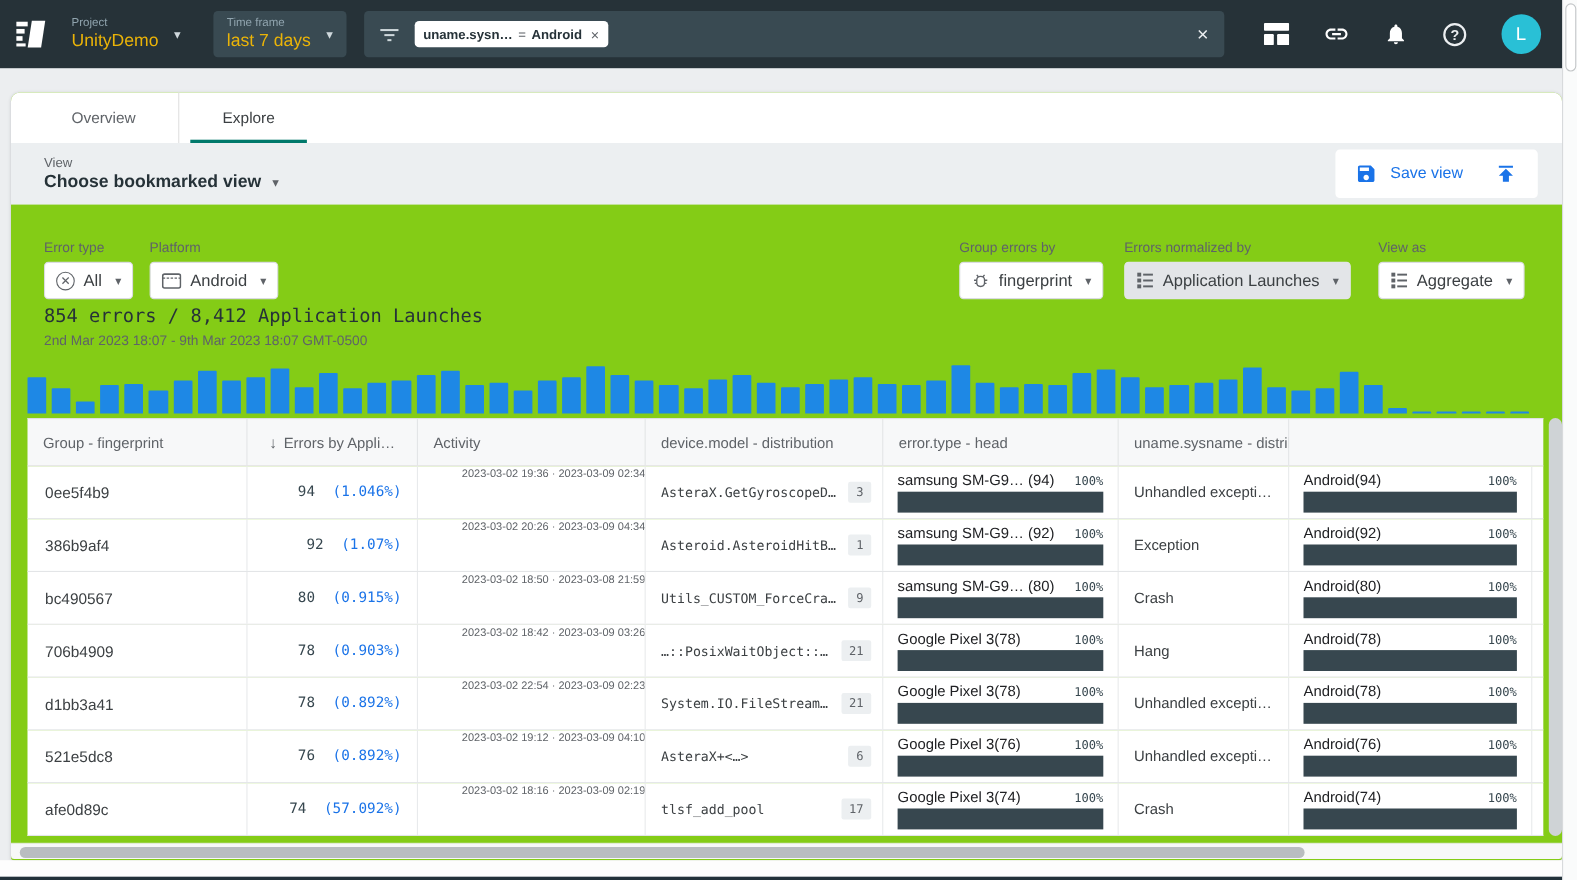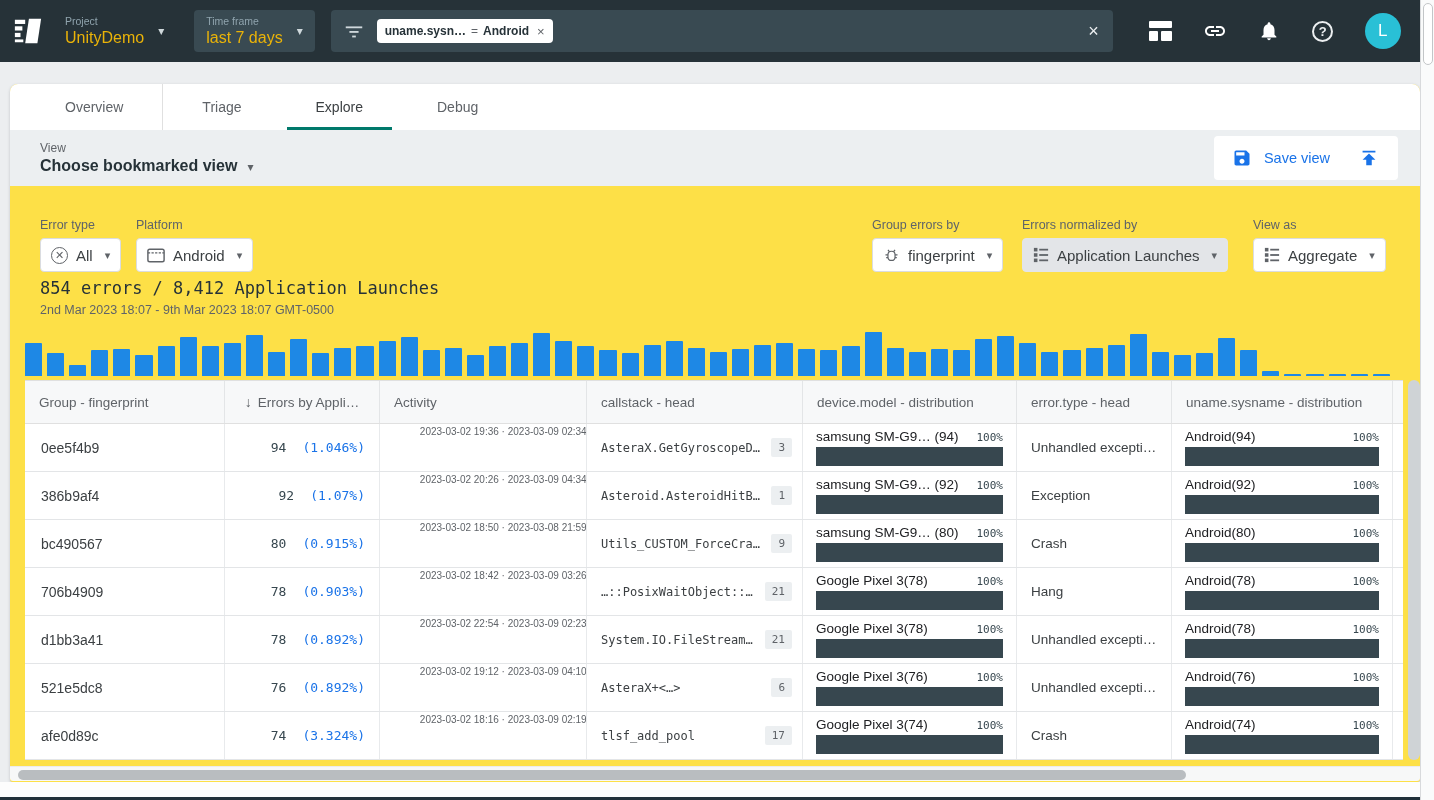--- a/index.html
+++ b/index.html
@@ -22,21 +22,21 @@
   .chip .a{font-size:12px;font-weight:bold;color:#263238}
   .chip .op{font-size:12px;color:#5f6368}
   .chip .x{font-size:13px;color:#5f6368;margin-left:3px;cursor:pointer}
   .clearx{position:absolute;right:14px;color:#eceff1;font-size:18px;cursor:pointer}
   .tb-icons{display:flex;align-items:center;gap:30px;margin-left:36px}
   .tb-ic{width:24px;height:24px;cursor:pointer;display:flex;align-items:center;justify-content:center}
   .help-circ{width:21px;height:21px;border:2px solid #eceff1;border-radius:50%;color:#eceff1;font-size:13px;font-weight:bold;display:flex;align-items:center;justify-content:center}
   .avatar{width:36px;height:36px;border-radius:50%;background:var(--avatar);color:#fff;font-size:17px;display:flex;align-items:center;justify-content:center;margin-left:30px;cursor:pointer}
 
   
-  .card{position:absolute;left:10px;top:84px;width:1410px;height:698px;background:#fde047;border-radius:8px 8px 3px 3px;box-shadow:0 1px 3px rgba(60,64,67,.25)}
+  .card{position:absolute;left:10px;top:84px;width:1410px;height:698px;background:#84cc16;border-radius:8px 8px 3px 3px;box-shadow:0 1px 3px rgba(60,64,67,.25)}
   .tabs{display:flex;align-items:stretch;height:46px;padding-left:18px;border-radius:8px 8px 0 0;background:#fff}
   .tab{position:relative;display:flex;align-items:center;padding:0 37px;font-size:14px;color:#5f6368;cursor:pointer}
   .tab.active{color:#3c4043}
   .tab.active::after{content:"";position:absolute;left:8px;right:8px;bottom:0;height:3px;background:var(--teal)}
   .tab-div{width:1px;background:#e0e0e0;margin:0 2px}
 
   .viewband{height:56px;background:#eceff1;display:flex;align-items:center;position:relative}
   .viewsel{margin-left:30px;cursor:pointer}
   .viewsel .lbl{font-size:12px;color:#5f6368;margin-bottom:2px}
   .viewsel .val{font-size:16px;font-weight:bold;color:#263238}
@@ -163,23 +163,21 @@
     </div>
   </div>
   <div class="avatar">L</div>
 </div>
 
 <div class="card">
 
   <div class="tabs">
     <div class="tab">Overview</div>
     <div class="tab-div"></div>
-    <div class="tab">Triage</div>
     <div class="tab active">Explore</div>
-    <div class="tab">Debug</div>
   </div>
 
   <div class="viewband">
     <div class="viewsel">
       <div class="lbl">View</div>
       <div class="val"><span>Choose bookmarked view</span><span class="caret">▾</span></div>
     </div>
     <div class="savebox">
       <svg width="20" height="20" viewBox="0 0 24 24" fill="#1a73e8">
           <path d="M17,3H5C3.89,3,3,3.9,3,5v14c0,1.1,0.89,2,2,2h14c1.1,0,2-0.9,2-2V7L17,3z M12,19c-1.66,0-3-1.34-3-3s1.34-3,3-3s3,1.34,3,3S13.66,19,12,19z M15,9H5V5h10V9z"></path>
@@ -327,21 +325,20 @@
     </div>
 
   <div class="table">
     <div class="thead">
       <div class="th">Group - fingerprint</div>
       <div class="th center">
           <span class="sort">↓</span>
           <span>Errors by Appli…</span>
         </div>
       <div class="th">Activity</div>
-      <div class="th">callstack - head</div>
       <div class="th">device.model - distribution</div>
       <div class="th">error.type - head</div>
       <div class="th">uname.sysname - distribution</div>
       <div class="th c-sliver"></div>
     </div>
     <div>
   <div class="tr">
     <div class="td c-fp">
             <span>0ee5f4b9</span>
           </div>
@@ -718,21 +715,21 @@
     </div>
     <div class="td c-sliver"></div>
   </div>
 
   <div class="tr">
     <div class="td c-fp">
             <span>afe0d89c</span>
           </div>
     <div class="td c-err">
       <span class="num">74</span>
-      <span class="pct">(3.324%)</span>
+      <span class="pct">(57.092%)</span>
     </div>
     <div class="td c-act">
       <div class="spark">
               <div class="sbar" style="height: 55%;"></div>
               <div class="sbar" style="height: 30%;"></div>
               <div class="sbar" style="height: 28%;"></div>
               <div class="sbar" style="height: 48%;"></div>
               <div class="sbar" style="height: 60%;"></div>
               <div class="sbar" style="height: 45%;"></div>
               <div class="sbar" style="height: 8%;"></div>

